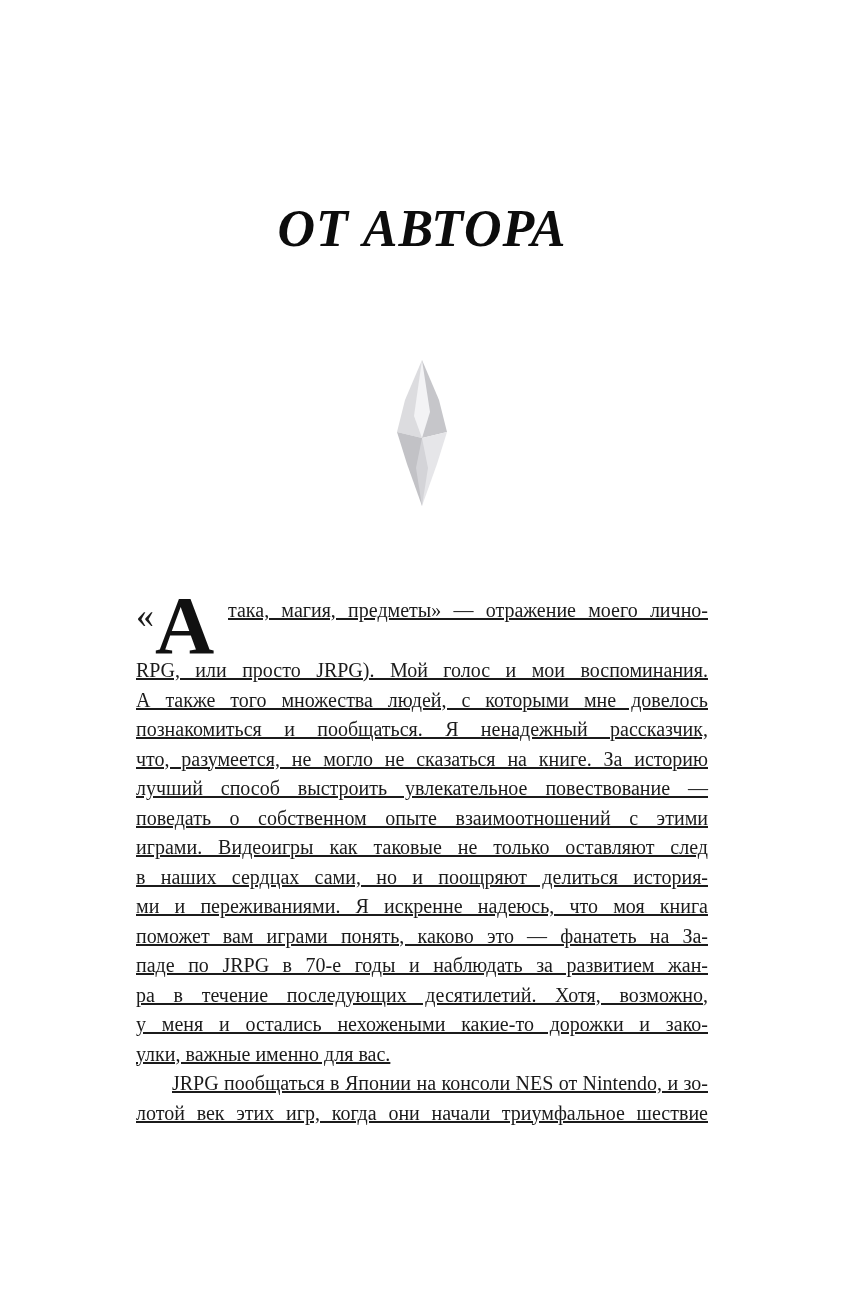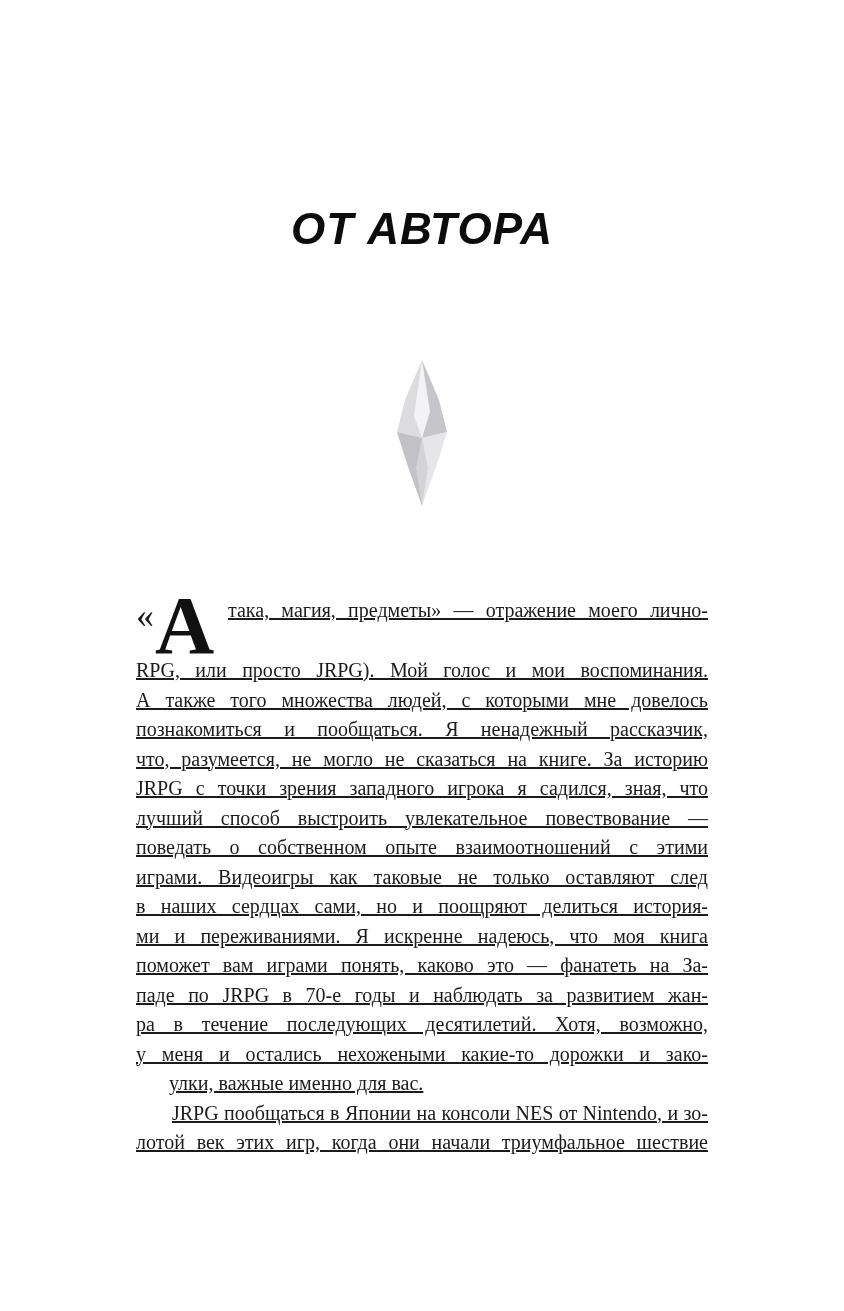--- a/index.html
+++ b/index.html
@@ -9,24 +9,24 @@
     width: 844px;
     height: 1311px;
     background: #ffffff;
     font-family: "Liberation Serif", serif;
     color: #1b1b1b;
     overflow: hidden;
   }
   .chapter-title {
     padding-top: 205px;
     text-align: center;
-    font-family: Liberation Sans, sans-serif;
+    font-family: Liberation Serif, serif;
     font-weight: bold;
     font-style: italic;
-    font-size: 44px;
+    font-size: 52px;
     line-height: 48px;
     letter-spacing: 1px;
     color: #0c0c0c;
   }
   .ornament {
     width: 60px;
     height: 150px;
     margin: 105px auto 0 auto;
   }
   .ornament svg { display: block; width: 60px; height: 150px; }
@@ -54,21 +54,21 @@
     letter-spacing: -2px;
   }
   .dc-letter {
     font-size: 82px;
     line-height: 60px;
     font-weight: bold;
     margin-left: 3px;
     color: #111111;
   }
   .dc-lines { flex: 1 1 auto; }
-  .p1-rest .line:last-child { text-align-last: left; margin-left: 33px; }
+  .p1-rest .line:last-child { text-align-last: left; }
   .para2 .line:first-child { text-indent: 36px; }
 </style>
 </head>
 <body>
 
 <div class="page">
 
   <h1 class="chapter-title">ОТ АВТОРА</h1>
 
   <div class="ornament">
@@ -92,21 +92,20 @@
         </div>
         <div class="dc-lines">
             <div class="line">така, магия, предметы» — отражение моего лично-</div>
           </div>
       </div>
       <div class="p1-rest">
           <div class="line">RPG, или просто JRPG). Мой голос и мои воспоминания.</div>
           <div class="line">А также того множества людей, с которыми мне довелось</div>
           <div class="line">познакомиться и пообщаться. Я ненадежный рассказчик,</div>
           <div class="line">что, разумеется, не могло не сказаться на книге. За историю</div>
-          <div class="line">JRPG с точки зрения западного игрока я садился, зная, что</div>
           <div class="line">лучший способ выстроить увлекательное повествование —</div>
           <div class="line">поведать о собственном опыте взаимоотношений с этими</div>
           <div class="line">играми. Видеоигры как таковые не только оставляют след</div>
           <div class="line">в наших сердцах сами, но и поощряют делиться история-</div>
           <div class="line">ми и переживаниями. Я искренне надеюсь, что моя книга</div>
           <div class="line">поможет вам играми понять, каково это — фанатеть на За-</div>
           <div class="line">паде по JRPG в 70-е годы и наблюдать за развитием жан-</div>
           <div class="line">ра в течение последующих десятилетий. Хотя, возможно,</div>
           <div class="line">у меня и остались нехожеными какие-то дорожки и зако-</div>
           <div class="line">улки, важные именно для вас.</div>

